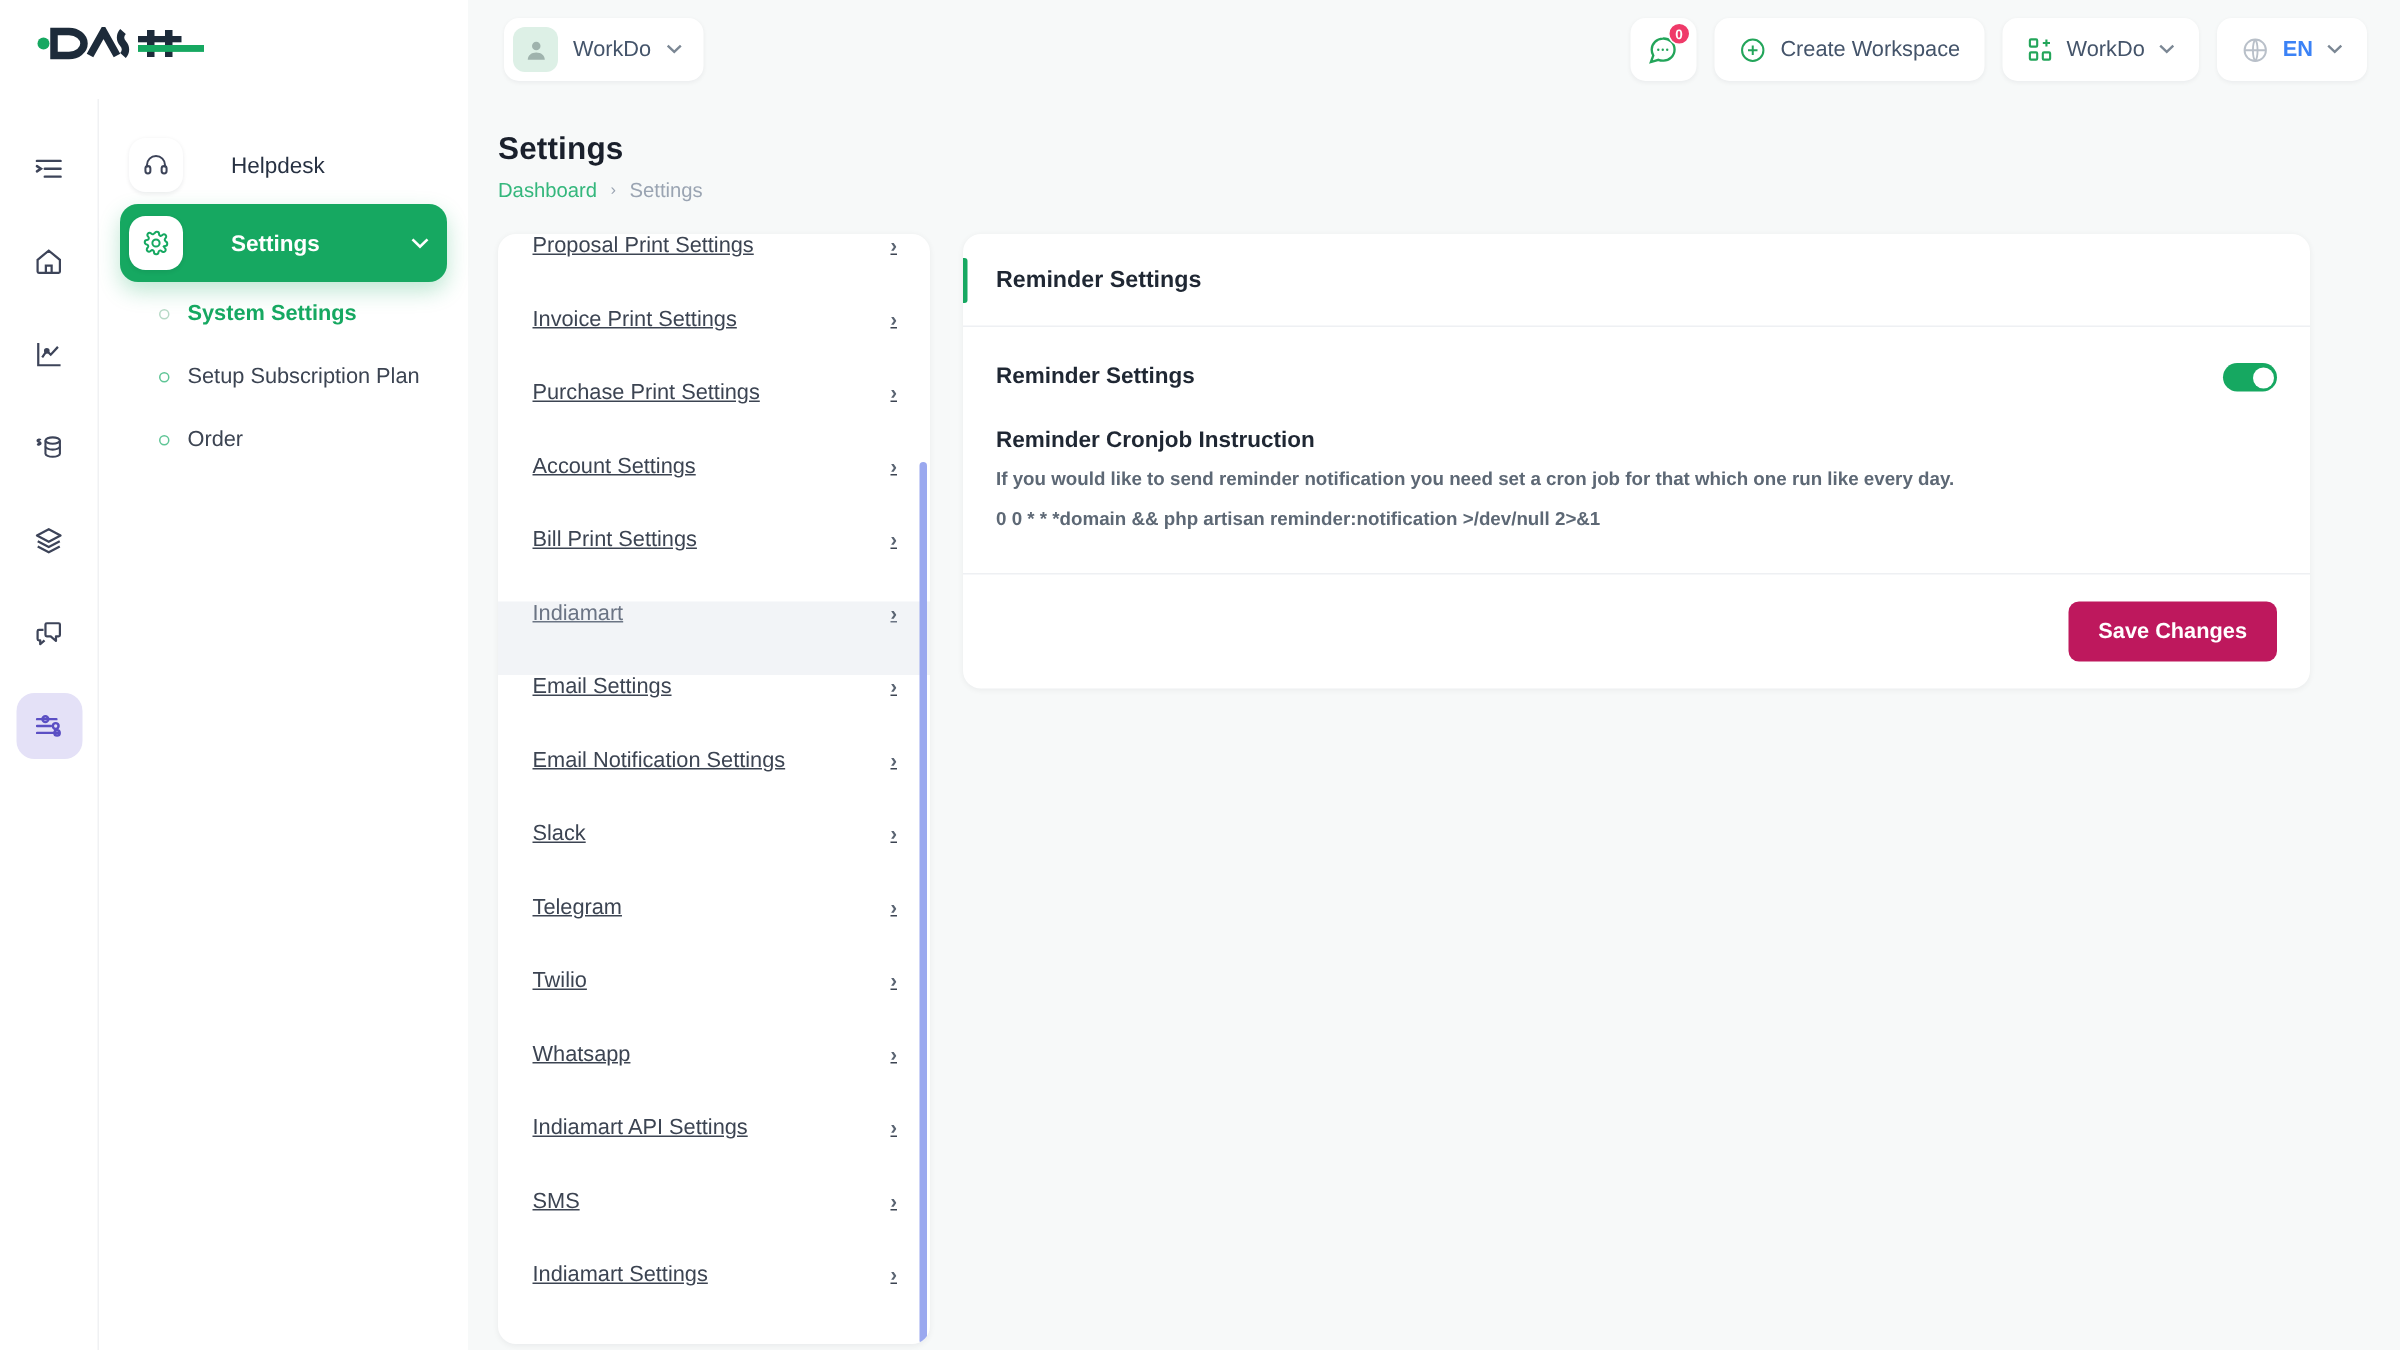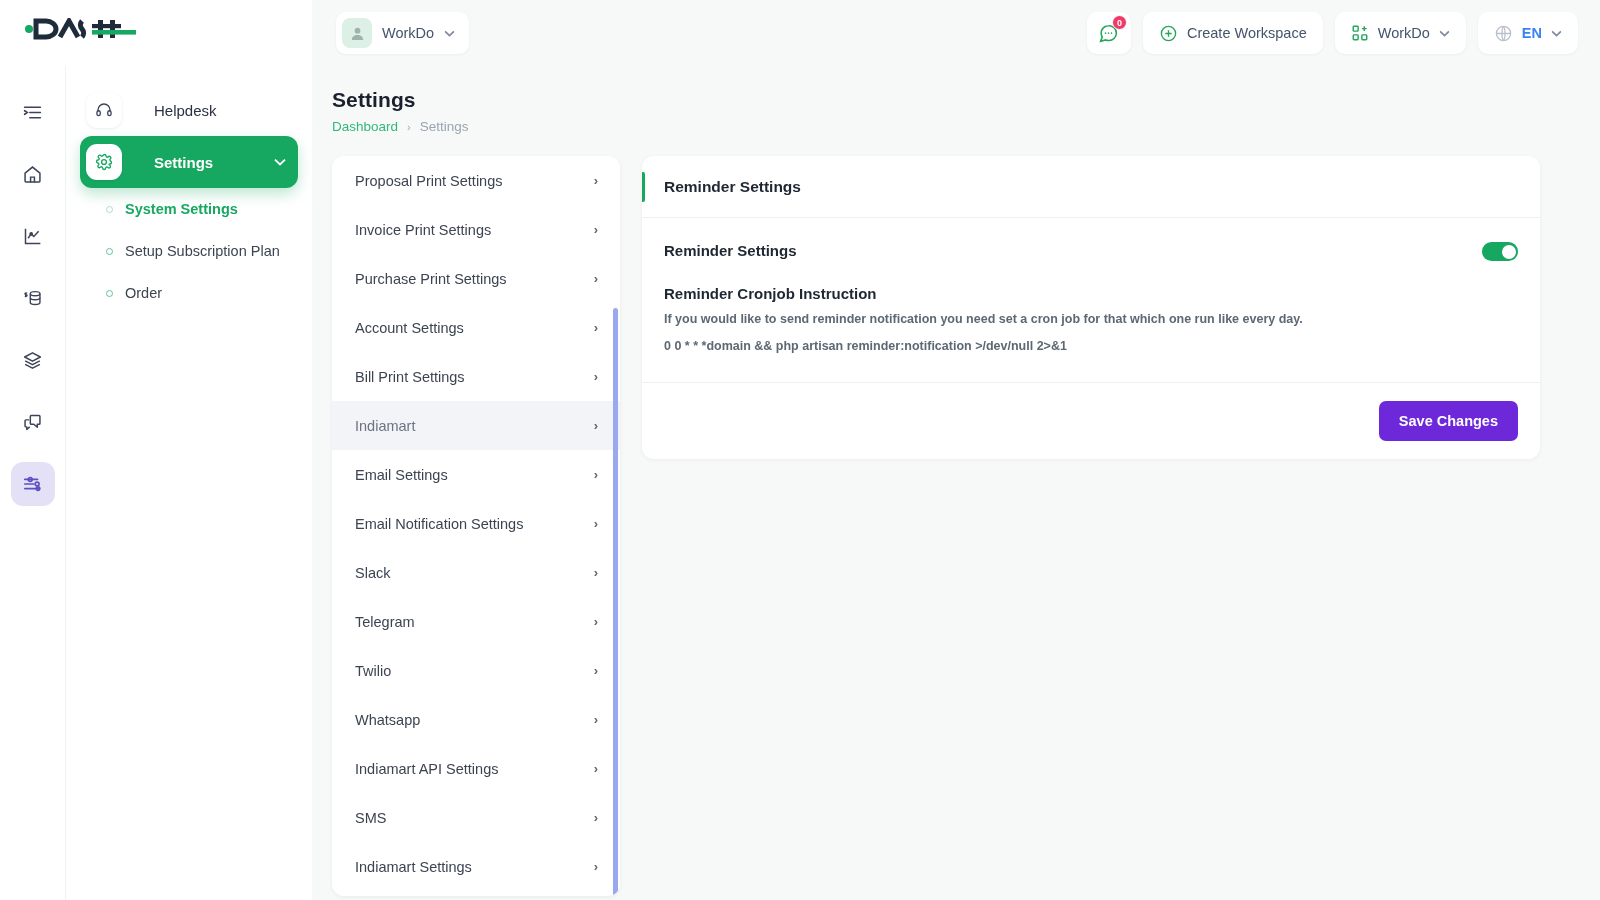--- a/index.html
+++ b/index.html
@@ -111,22 +111,22 @@
   .columns { display: flex; gap: 22px; margin-top: 22px; align-items: flex-start; }
 
   
   .list-card {
     width: 288px; background: #fff; border-radius: 12px;
     box-shadow: 0 1px 4px rgba(16,24,40,.06);
     height: 740px; position: relative; overflow: hidden;
   }
   .list-scroll { height: 100%; overflow: hidden; }
   .list-row {
-    display: flex; align-items: center; height: 49px;
-    padding: 0 22px 0 23px; font-size: 14.5px; color: #3c4452; cursor: pointer;
+    display: flex; align-items: flex-start; height: 49px;
+    padding: 0 22px 0 23px; font-size: 14.5px; color: #3c4452; cursor: pointer; text-decoration: underline;
   }
   .list-row.active { background: #f2f4f7; color: #6b7484; }
   .list-row .r-chev { margin-left: auto; color: #5a6472; font-size: 13px; font-weight: 600; }
   .list-scrollbar {
     position: absolute; top: 152px; right: 2px; width: 5px; height: 588px;
     background: #9aa8ef; border-radius: 3px;
   }
 
   
   .panel {
@@ -158,21 +158,21 @@
   .toggle .knob {
     position: absolute; top: 2.5px; right: 2.5px; width: 14px; height: 14px;
     border-radius: 50%; background: #fff;
   }
 
   .panel-foot {
     border-top: 1px solid #eef0f3; padding: 18px 22px;
     display: flex; justify-content: flex-end;
   }
   .btn-save {
-    background: #6d28d9; color: #fff; border: none; border-radius: 7px;
+    background: #be185d; color: #fff; border: none; border-radius: 7px;
     padding: 12px 20px; font-size: 14.5px; font-weight: 600;
     font-family: "Liberation Sans", sans-serif; cursor: pointer;
   }
 </style>
 </head>
 <body>
 
 <div class="app">
 
   <div class="topbar">

